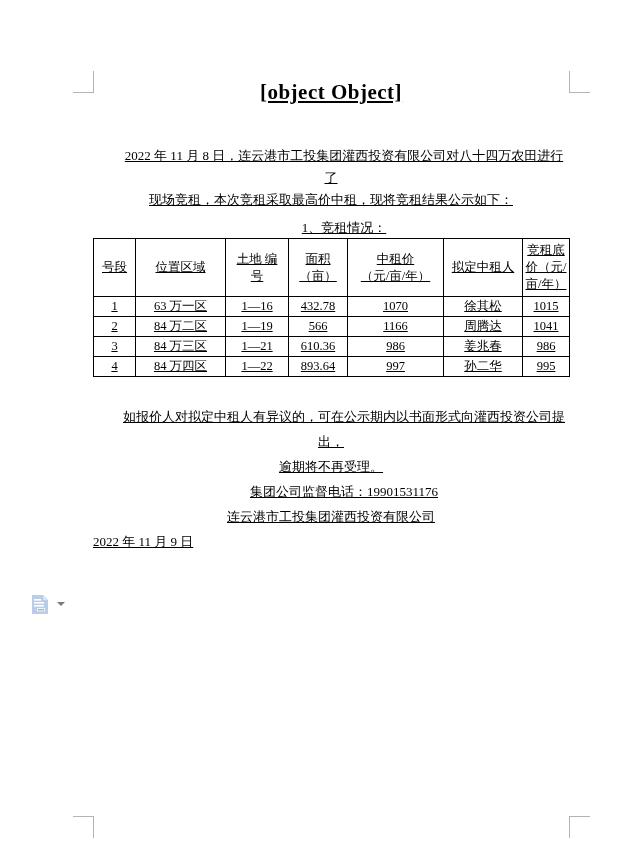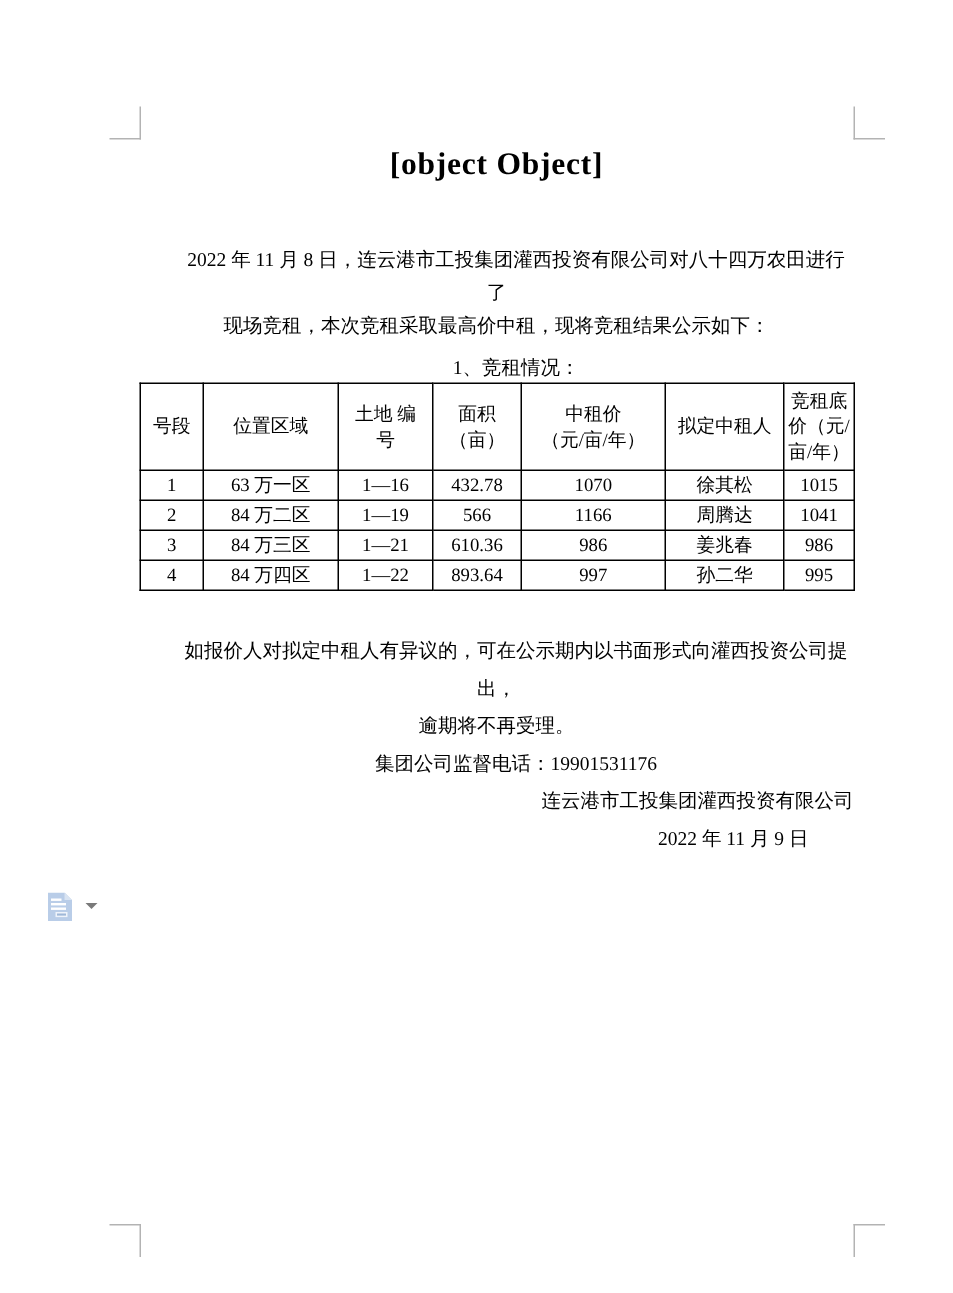--- a/index.html
+++ b/index.html
@@ -8,35 +8,35 @@
     font-family:"Liberation Serif","DejaVu Serif",serif;color:#000;
     overflow:hidden;
   }
   
   .crop{position:absolute;width:20px;height:21px;}
   .crop.tl{left:73px;top:71px;border-right:1px solid #b3b3b3;border-bottom:1px solid #b3b3b3;}
   .crop.tr{left:569px;top:71px;border-left:1px solid #b3b3b3;border-bottom:1px solid #b3b3b3;}
   .crop.bl{left:73px;top:816px;border-right:1px solid #b3b3b3;border-top:1px solid #b3b3b3;}
   .crop.br{left:569px;top:816px;border-left:1px solid #b3b3b3;border-top:1px solid #b3b3b3;}
 
-  .content{position:absolute;left:93px;top:93px;width:476px;}
+  .content{position:absolute;left:93px;top:76px;width:476px;text-decoration:underline;}
 
   .doc-title{
     margin:3px 0 0 0;text-align:center;font-weight:bold;
     font-size:21px;line-height:27px;letter-spacing:0.5px;
   }
   p{margin:0;font-size:13px;white-space:pre-line;text-align:center;}
   .p-intro{margin-top:39px;line-height:22px;text-indent:2em;}
   .p-sec1{margin-top:7px;line-height:20px;text-indent:2em;}
   .p-sec2{margin-top:28px;line-height:23px;text-indent:2em;}
   .p-objection{margin-top:27px;line-height:25px;text-indent:2em;}
   .p-phone1{margin-top:3px;line-height:25px;text-indent:2em;}
   .p-phone2{line-height:25px;text-indent:2em;}
-  .p-sign{line-height:25px;text-align:right;}
-  .p-date{line-height:25px;text-align:right;padding-right:30px;}
+  .p-sign{line-height:25px;text-align:center;}
+  .p-date{line-height:25px;text-align:left;padding-right:30px;}
 
   table.bid{
     border-collapse:collapse;table-layout:fixed;width:476px;margin-top:0;
   }
   table.bid th,table.bid td{
     border:1px solid #000;text-align:center;vertical-align:middle;
     font-size:12.5px;padding:0 2px;overflow:hidden;
   }
   table.bid th{font-weight:normal;white-space:pre-line;line-height:17px;}
   table.bid tr.hdr{height:58px;}

